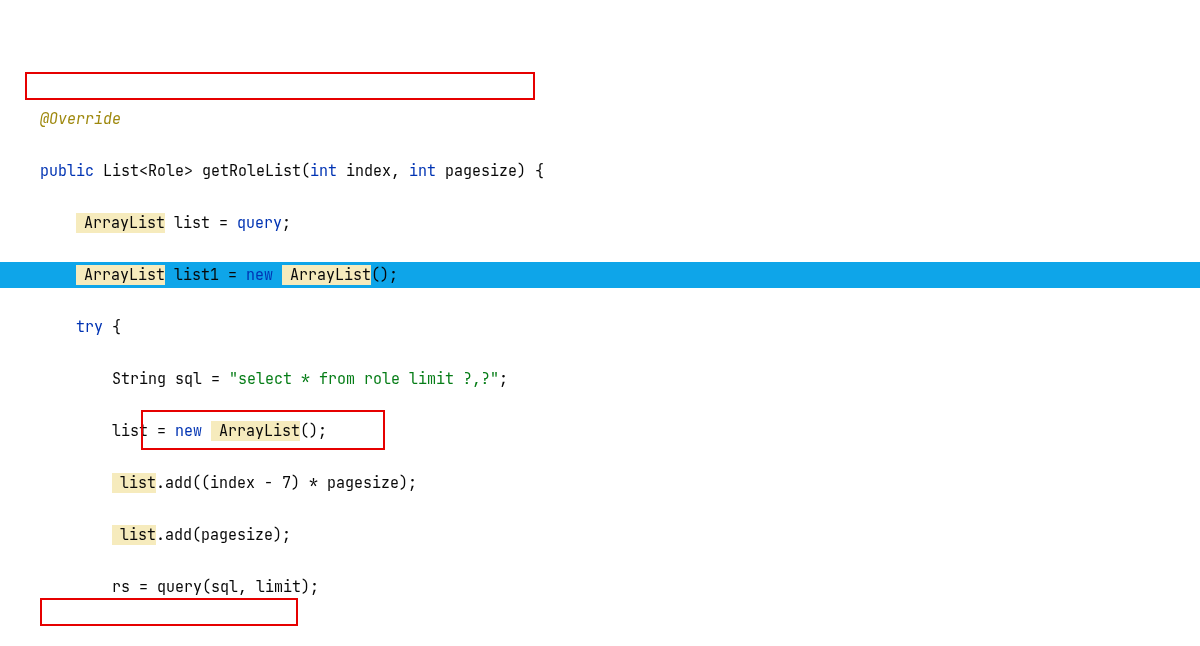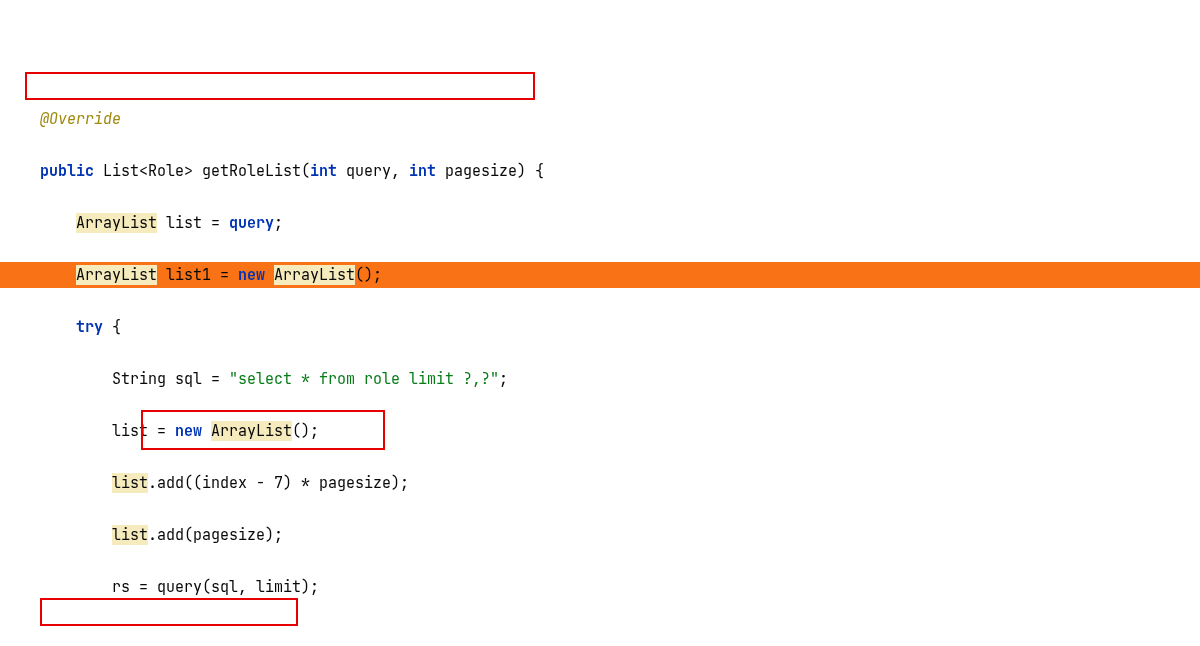--- a/index.html
+++ b/index.html
@@ -15,43 +15,43 @@
       color: #080808;
       white-space: pre;
       padding: 2px 0;
       position: relative;
     }
     .line {
       padding-left: 40px;
       height: 26px;
     }
     .line-hl {
-      background: #f97316;
+      background: #0ea5e9;
     }
     .annotation { color: #9e880d; font-style: italic; }
-    .keyword { color: #0033b3; font-weight: bold; }
+    .keyword { color: #0033b3; }
     .string { color: #067d17; }
-    .warn-bg { background: #f6ebbd; }
+    .warn-bg { background: #f6ebbd; padding-left: 8px; }
     .redbox {
       position: absolute;
       border: 2px solid #e60000;
       background: transparent;
       pointer-events: none;
     }
     .code {
       color: #080808;
     }
   </style>
 </head>
 <body>
 
 
 
 <div class="line"><span class="annotation">@Override</span></div>
-<div class="line"><span class="keyword">public</span><span class="code"> List&lt;Role&gt; getRoleList(</span><span class="keyword">int</span><span class="code"> query, </span><span class="keyword">int</span><span class="code"> pagesize) {</span></div>
+<div class="line"><span class="keyword">public</span><span class="code"> List&lt;Role&gt; getRoleList(</span><span class="keyword">int</span><span class="code"> index, </span><span class="keyword">int</span><span class="code"> pagesize) {</span></div>
 <div class="line">    <span class="warn-bg">ArrayList</span><span class="code"> list = </span><span class="keyword">query</span><span class="code">;</span></div>
 <div class="line line-hl">    <span class="warn-bg">ArrayList</span><span class="code"> list1 = </span><span class="keyword">new</span><span class="code"> </span><span class="warn-bg">ArrayList</span><span class="code">();</span></div>
 <div class="line">    <span class="keyword">try</span><span class="code"> {</span></div>
 <div class="line">        <span class="code">String sql = </span><span class="string">"select * from role limit ?,?"</span><span class="code">;</span></div>
 <div class="line">        <span class="code">list = </span><span class="keyword">new</span><span class="code"> </span><span class="warn-bg">ArrayList</span><span class="code">();</span></div>
 <div class="line">        <span class="warn-bg">list</span><span class="code">.add((index - 7) * pagesize);</span></div>
 <div class="line">        <span class="warn-bg">list</span><span class="code">.add(pagesize);</span></div>
 <div class="line">        <span class="code">rs = query(sql, limit);</span></div>
 <div class="line"> </div>
 

